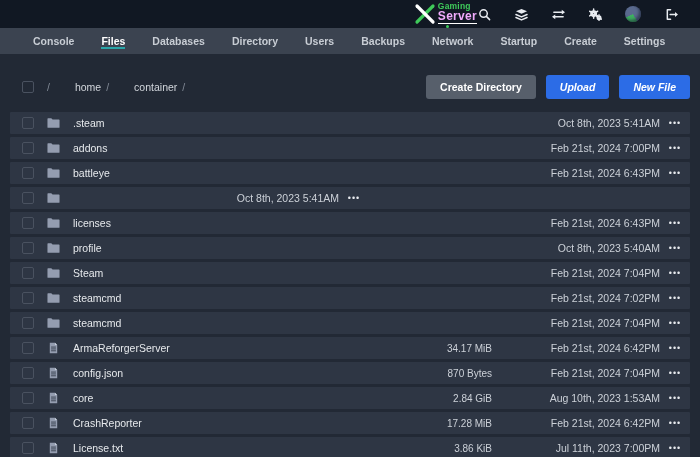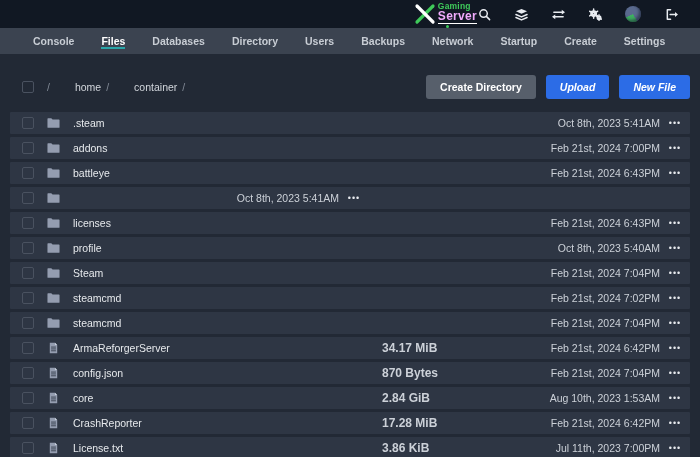--- a/index.html
+++ b/index.html
@@ -74,21 +74,21 @@
   
   .file-list { margin-top:13px; display:flex; flex-direction:column; gap:3px; }
   .file-row {
     background:#2e3644; height:22px; border-radius:1px;
     display:flex; align-items:center;
     padding:0 0 0 12px; cursor:pointer;
   }
   .row-icon { width:14px; height:13px; margin-left:13px; flex:0 0 auto; display:flex; align-items:center; }
   .row-icon svg { width:13px; height:12px; }
   .file-name { font-size:10.5px; color:#e6e9ec; margin-left:12px; flex:1 1 auto; overflow:hidden; white-space:nowrap; }
-  .file-size { width:110px; font-size:12px; color:#ccd1d8; flex:0 0 auto;font-weight:bold; }
+  .file-size { width:110px; text-align:right; font-size:10px; color:#ccd1d8; flex:0 0 auto; }
   .file-date { width:168px; text-align:right; font-size:10.5px; color:#ccd1d8; flex:0 0 auto; }
   .row-menu {
     width:30px; text-align:center; color:#e8ebef; font-size:9px; letter-spacing:1px;
     flex:0 0 auto; cursor:pointer; user-select:none;
   }
 </style>
 </head>
 <body>
 
 <div class="topbar">

